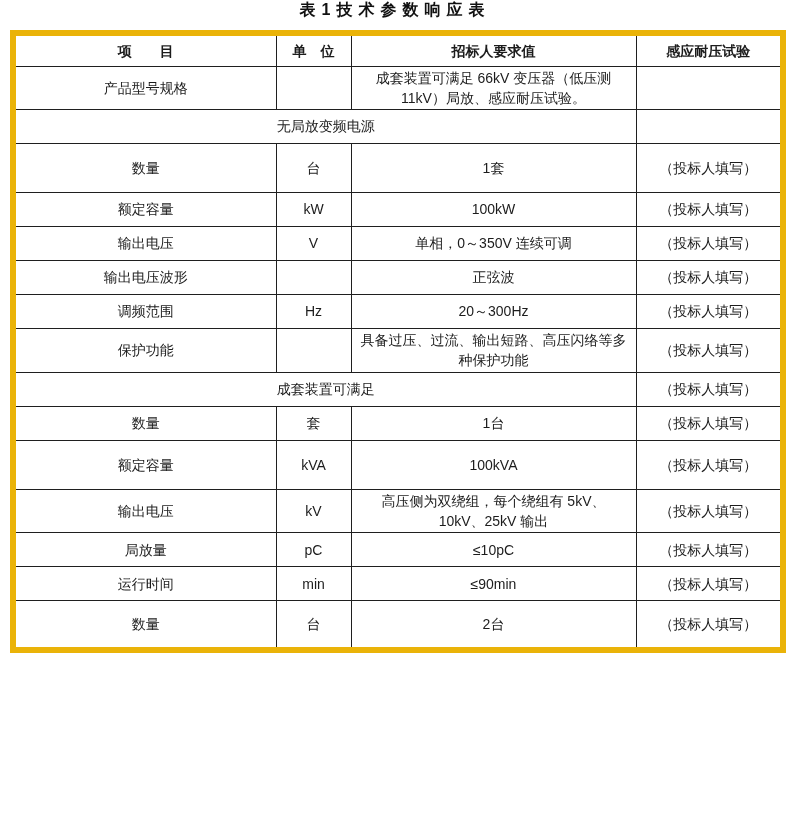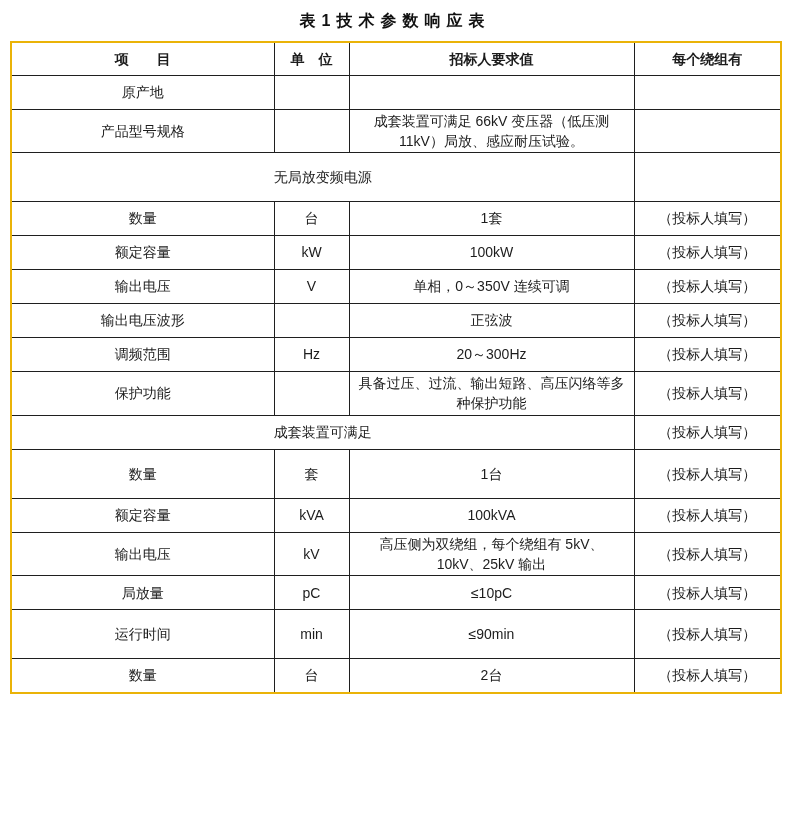--- a/index.html
+++ b/index.html
@@ -12,37 +12,36 @@
     color: #1c1c1c;
     -webkit-font-smoothing: antialiased;
   }
   .page {
     position: relative;
     width: 790px;
     height: 823px;
     overflow: hidden;
   }
   .doc-title {
-    margin-top: 11px;
     text-align: center;
     font-size: 16px;
     font-weight: bold;
     letter-spacing: 6px;
     color: #111;
   }
   .table-wrap {
     position: relative;
     margin: 9px 10px 0 10px;
     width: 770px;
   }
   table.param-table {
     border-collapse: collapse;
     table-layout: fixed;
     width: 770px;
-    border: 2px solid #eab308;
+    border: 6px solid #eab308;
   }
   table.param-table th,
   table.param-table td {
     border: 1px solid #1f1f1f;
     text-align: center;
     vertical-align: middle;
     padding: 1px 8px;
     font-size: 14px;
     line-height: 1.45;
     overflow: hidden;
@@ -96,30 +95,24 @@
         <col style="width:263px">
         <col style="width:75px">
         <col style="width:285px">
         <col style="width:147px">
       </colgroup>
       <thead>
         <tr>
           <th>项　　目</th>
           <th>单　位</th>
           <th>招标人要求值</th>
-          <th>每个绕组有</th>
+          <th>感应耐压试验</th>
         </tr>
       </thead>
       <tbody>
-          <tr>
-            <td class="c-item">原产地</td>
-            <td class="c-unit"></td>
-            <td class="c-req"></td>
-            <td class="c-guar"></td>
-          </tr>
           <tr>
             <td class="c-item">产品型号规格</td>
             <td class="c-unit"></td>
             <td class="c-req">成套装置可满足 66kV 变压器（低压测 11kV）局放、感应耐压试验。</td>
             <td class="c-guar"></td>
           </tr>
           <tr>
             <td class="c-section" colspan="3">无局放变频电源</td>
             <td class="c-guar"></td>
           </tr>

